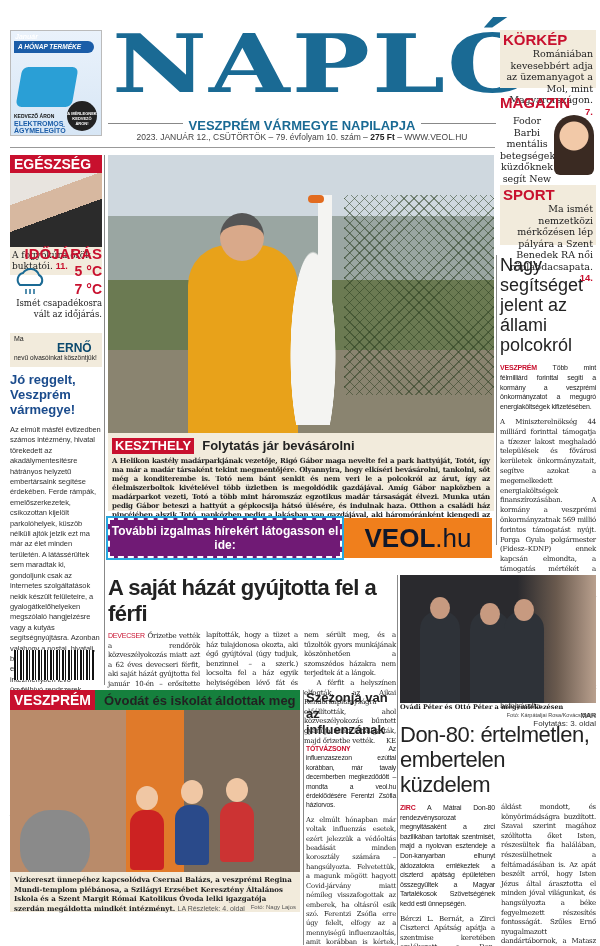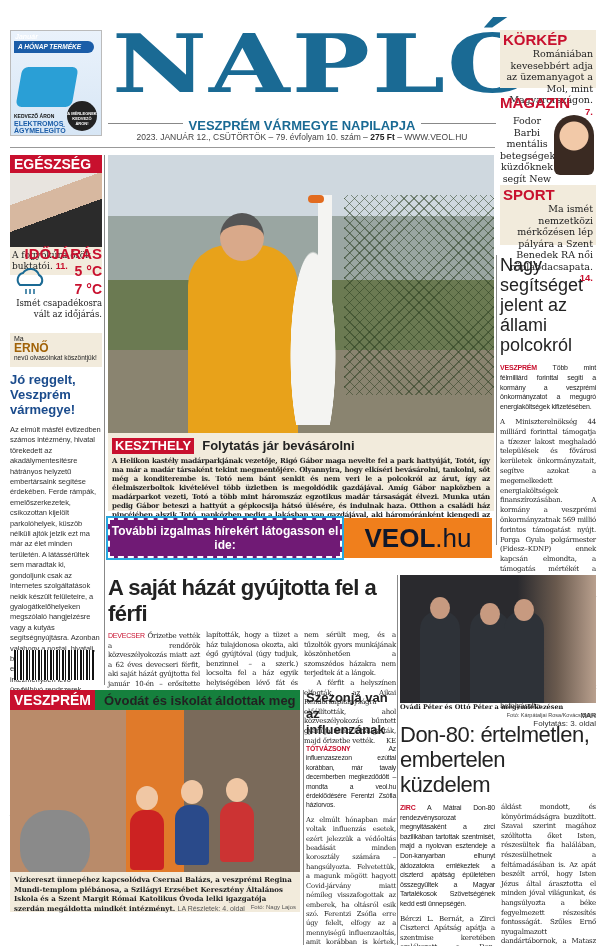--- a/index.html
+++ b/index.html
@@ -42,21 +42,21 @@
   #egeszseg .img { width: 92px; height: 74px; background: linear-gradient(160deg, #e8e4df 0 30%, #d7b8a0 30% 55%, #2b2b2b 55%); }
   #egeszseg p { font: 9px "DejaVu Serif", serif; line-height: 11px; padding: 3px 2px; }
   #egeszseg p b { color:#c8102e; font-family:"Liberation Sans", sans-serif; }
   #idojaras { left: 10px; top: 245px; width: 92px; }
   #idojaras h3 { font: bold 15px "Liberation Sans", sans-serif; color:#c8102e; text-align:right; }
   #idojaras .t { font: bold 14px "Liberation Sans", sans-serif; color:#c8102e; text-align:right; line-height: 18px; }
   #idojaras .cloud { position:absolute; left:2px; top:22px; width:36px; height:30px; }
   #idojaras p { font: 8.5px "DejaVu Serif", serif; text-align:right; line-height: 11px; }
   #nevnap { left: 10px; top: 333px; width: 92px; height: 34px; padding: 2px 4px; }
   #nevnap .ma { font: 7px "Liberation Sans", sans-serif; }
-  #nevnap .nev { font: bold 12px "Liberation Sans", sans-serif; color:#a16207; line-height: 12px; }
+  #nevnap .nev { font: bold 12px "Liberation Sans", sans-serif; color:#0c4a6e; line-height: 12px; margin-left: 43px; }
   #nevnap .sub { font: 6.5px "Liberation Sans", sans-serif; }
   #editorial { left: 10px; top: 372px; width: 92px; }
   #editorial h2 { font: bold 13px "Liberation Sans", sans-serif; color:#1a4b8c; line-height: 15px; margin-bottom: 8px; }
   #editorial p { font: 7.5px "Liberation Sans", sans-serif; line-height: 10.4px; color:#333; letter-spacing: -0.1px; }
   #editorial .author { font: bold 8px "Liberation Sans", sans-serif; color:#c8102e; border-bottom: 1px solid #999; margin-top: 6px; padding-bottom: 1px; }
   #editorial .email { font: 6.5px "Liberation Sans", sans-serif; color:#444; margin-top: 2px; }
   #barcode { left: 14px; top: 650px; width: 80px; height: 30px; background: repeating-linear-gradient(90deg, #111 0 2px, #fff 2px 3px, #111 3px 4px, #fff 4px 6px); }
   #vrule-left { left: 104px; top: 155px; width: 1px; height: 530px; background:#888; }
 
   

